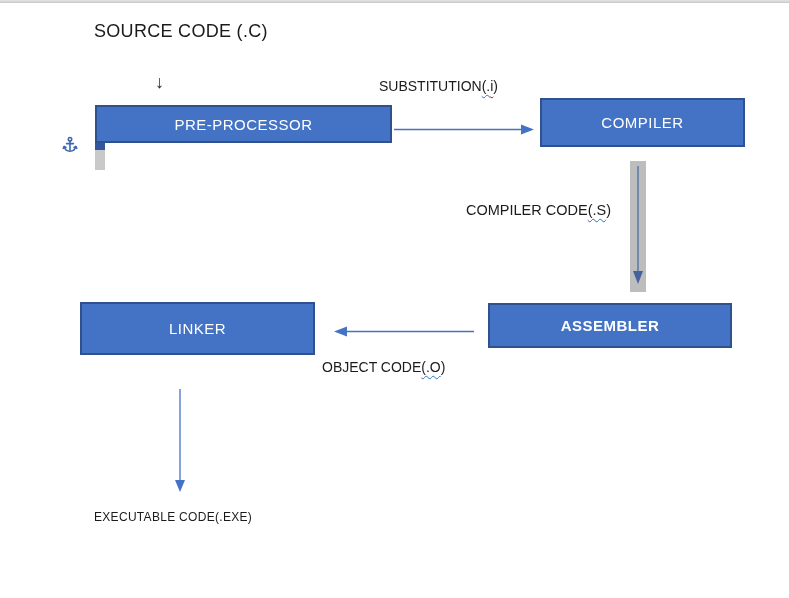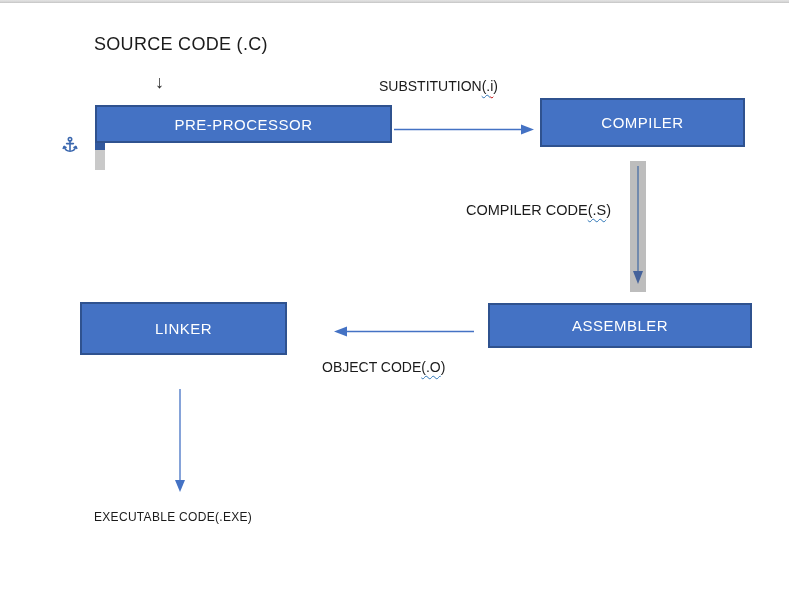--- a/index.html
+++ b/index.html
@@ -8,41 +8,41 @@
     background:#ffffff;
     font-family:"Liberation Sans","DejaVu Sans",sans-serif;
     color:var(--text,#1b1b1b);
   }
   .abs{position:absolute;}
   .top-border{
     left:0;top:0;width:789px;height:3px;
     background:linear-gradient(to bottom,#e3e3e3 0,#d6d6d6 60%,#c2c2c2 100%);
   }
   .doc-title{
-    left:94px;top:34px;font-size:18px;letter-spacing:.3px;
+    left:94px;top:21px;font-size:18px;letter-spacing:.3px;
     color:var(--text,#1b1b1b);white-space:nowrap;
   }
   .exec-title{
     left:94px;top:510px;font-size:12px;letter-spacing:.3px;
     color:var(--text,#1b1b1b);white-space:nowrap;
   }
   .down-glyph{
     left:155px;top:72px;font-size:18px;color:#2b2b2b;
   }
   .box{
     background:var(--box-fill,#4472C4);
     border:2px solid var(--box-border,#2F528F);
     box-sizing:border-box;
     display:flex;align-items:center;justify-content:center;
     color:#ffffff;font-size:15px;letter-spacing:.5px;white-space:nowrap;
   }
   .box-preprocessor{left:95px;top:105px;width:297px;height:38px;}
   .box-compiler{left:540px;top:98px;width:205px;height:49px;}
-  .box-assembler{left:488px;top:303px;width:264px;height:45px;}
-  .box-linker{left:80px;top:302px;width:207px;height:53px;}
+  .box-assembler{left:488px;top:303px;width:244px;height:45px;font-weight:bold;}
+  .box-linker{left:80px;top:302px;width:235px;height:53px;}
   .edge-label{font-size:14px;white-space:nowrap;color:var(--text,#1b1b1b);}
   .lbl-substitution{left:379px;top:78px;}
   .lbl-assembly{left:466px;top:202px;font-size:14.5px;}
   .lbl-object{left:322px;top:359px;}
   .wavy-blue{
     text-decoration:underline;text-decoration-style:wavy;
     text-decoration-color:var(--wavy-blue,#2E75B6);
     text-decoration-thickness:1px;text-underline-offset:3px;
   }
   .wavy-red{

